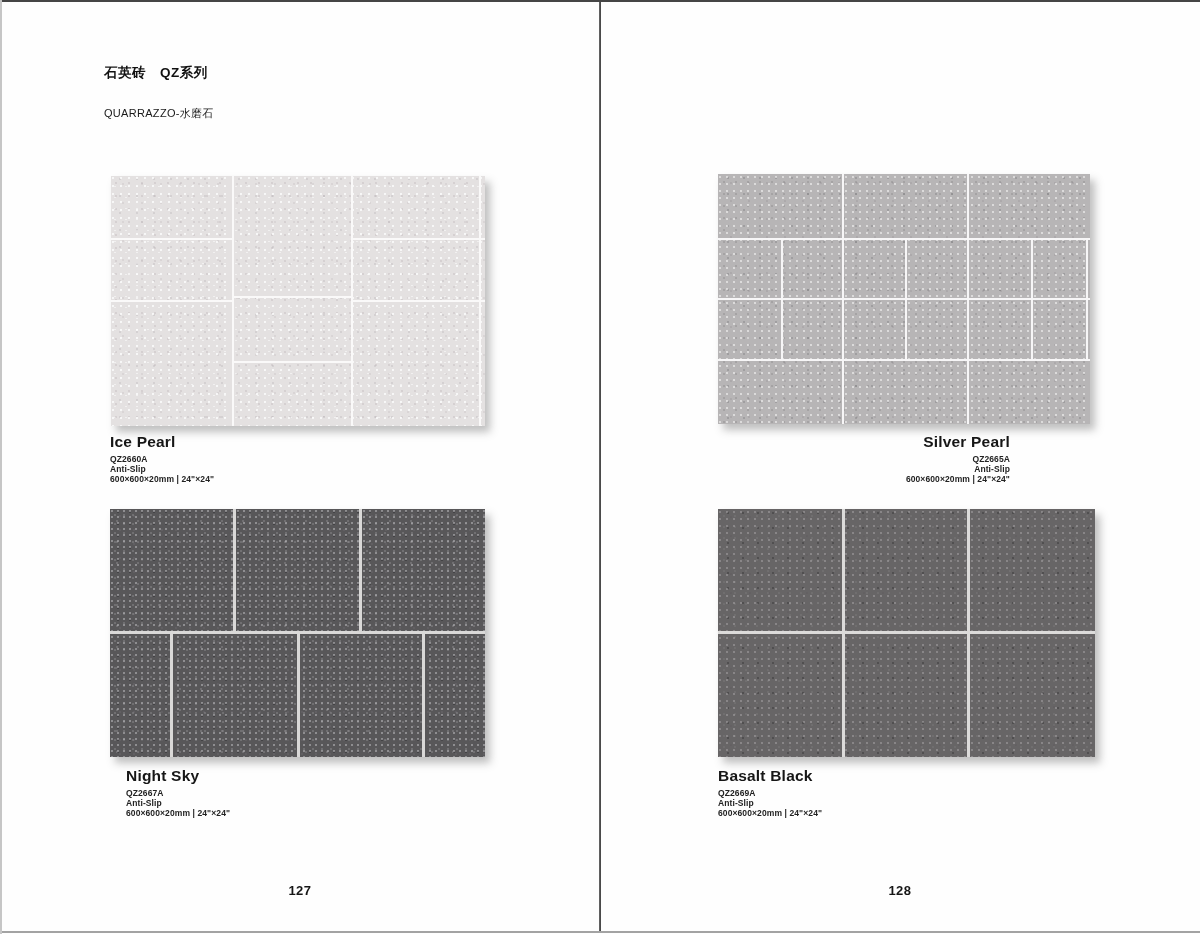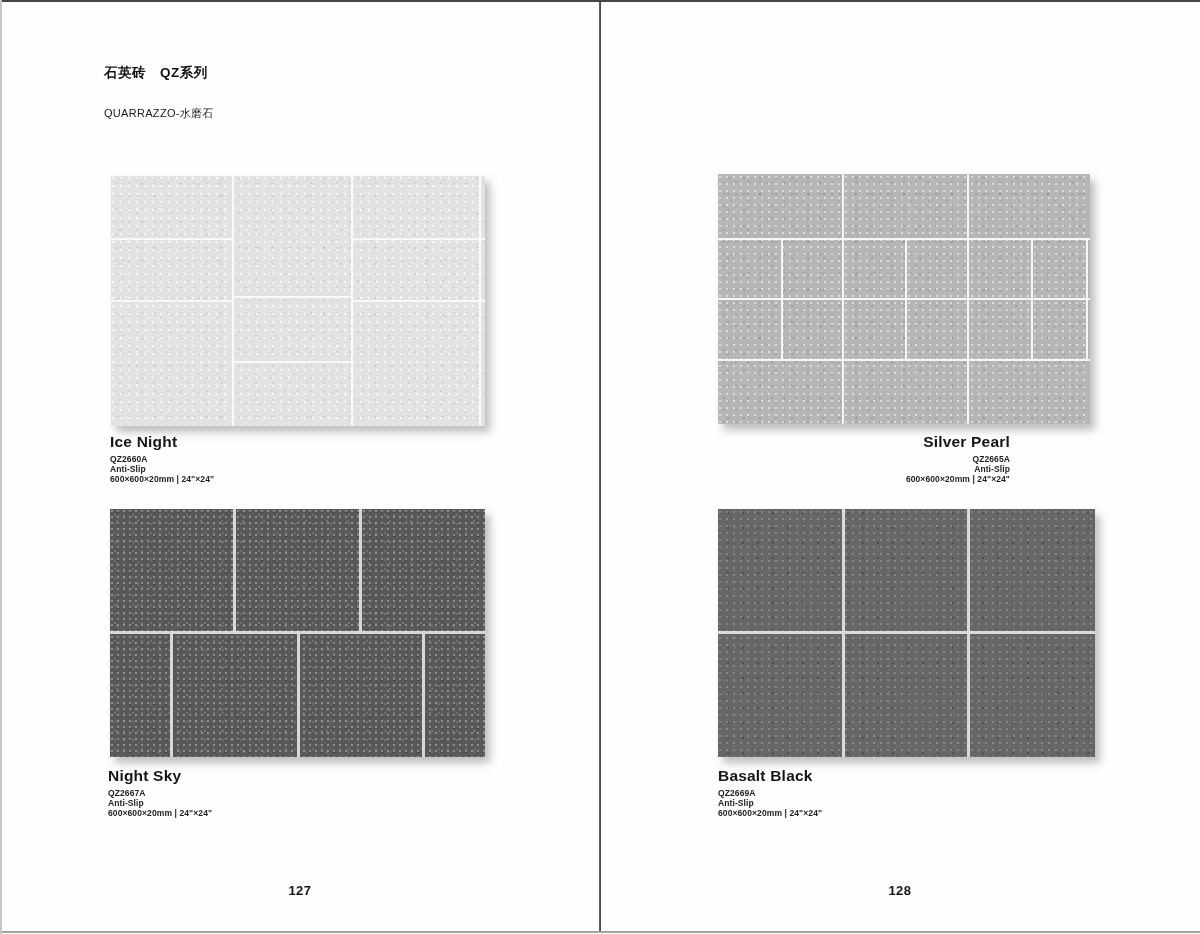--- a/index.html
+++ b/index.html
@@ -94,37 +94,37 @@
         <div class="grout" style="left: calc(64.5% - 1px); top: 0%; height: 100%; width: 2px; background: rgb(250, 249, 249);"></div>
         <div class="grout" style="left: calc(98.6% - 1px); top: 0%; height: 100%; width: 2px; background: rgb(250, 249, 249);"></div>
         <div class="grout" style="top: calc(25% - 1px); left: 0%; width: 32.5%; height: 2px; background: rgb(250, 249, 249);"></div>
         <div class="grout" style="top: calc(50% - 1px); left: 0%; width: 32.5%; height: 2px; background: rgb(250, 249, 249);"></div>
         <div class="grout" style="top: calc(48.5% - 1px); left: 32.5%; width: 32%; height: 2px; background: rgb(250, 249, 249);"></div>
         <div class="grout" style="top: calc(74.5% - 1px); left: 32.5%; width: 32%; height: 2px; background: rgb(250, 249, 249);"></div>
         <div class="grout" style="top: calc(25% - 1px); left: 64.5%; width: 35.5%; height: 2px; background: rgb(250, 249, 249);"></div>
         <div class="grout" style="top: calc(50% - 1px); left: 64.5%; width: 35.5%; height: 2px; background: rgb(250, 249, 249);"></div>
       </figure>
     <div class="caption" style="left:110px;top:433px;">
-      <div class="prod-name">Ice Night</div>
+      <div class="prod-name">Ice Pearl</div>
       <div class="prod-spec">
         <div>QZ2660A</div>
         <div>Anti-Slip</div>
         <div>600×600×20mm | 24"×24"</div>
       </div>
     </div>
 
     <figure class="swatch tex-night" style="left:110px;top:509px;width:375px;height:248px;margin:0;">
         <div class="grout" style="left: calc(33.2% - 1.5px); top: 0%; height: 49.8%; width: 3px; background: rgb(217, 216, 215);"></div>
         <div class="grout" style="left: calc(66.7% - 1.5px); top: 0%; height: 49.8%; width: 3px; background: rgb(217, 216, 215);"></div>
         <div class="grout" style="left: calc(16.4% - 1.5px); top: 49.8%; height: 50.2%; width: 3px; background: rgb(217, 216, 215);"></div>
         <div class="grout" style="left: calc(50.2% - 1.5px); top: 49.8%; height: 50.2%; width: 3px; background: rgb(217, 216, 215);"></div>
         <div class="grout" style="left: calc(83.6% - 1.5px); top: 49.8%; height: 50.2%; width: 3px; background: rgb(217, 216, 215);"></div>
         <div class="grout" style="top: calc(49.8% - 1.5px); left: 0%; width: 100%; height: 3px; background: rgb(217, 216, 215);"></div>
       </figure>
-    <div class="caption" style="left:108px;top:767px;">
+    <div class="caption" style="left:126px;top:767px;">
       <div class="prod-name">Night Sky</div>
       <div class="prod-spec">
         <div>QZ2667A</div>
         <div>Anti-Slip</div>
         <div>600×600×20mm | 24"×24"</div>
       </div>
     </div>
 
     <div class="page-number">127</div>
   </section>

